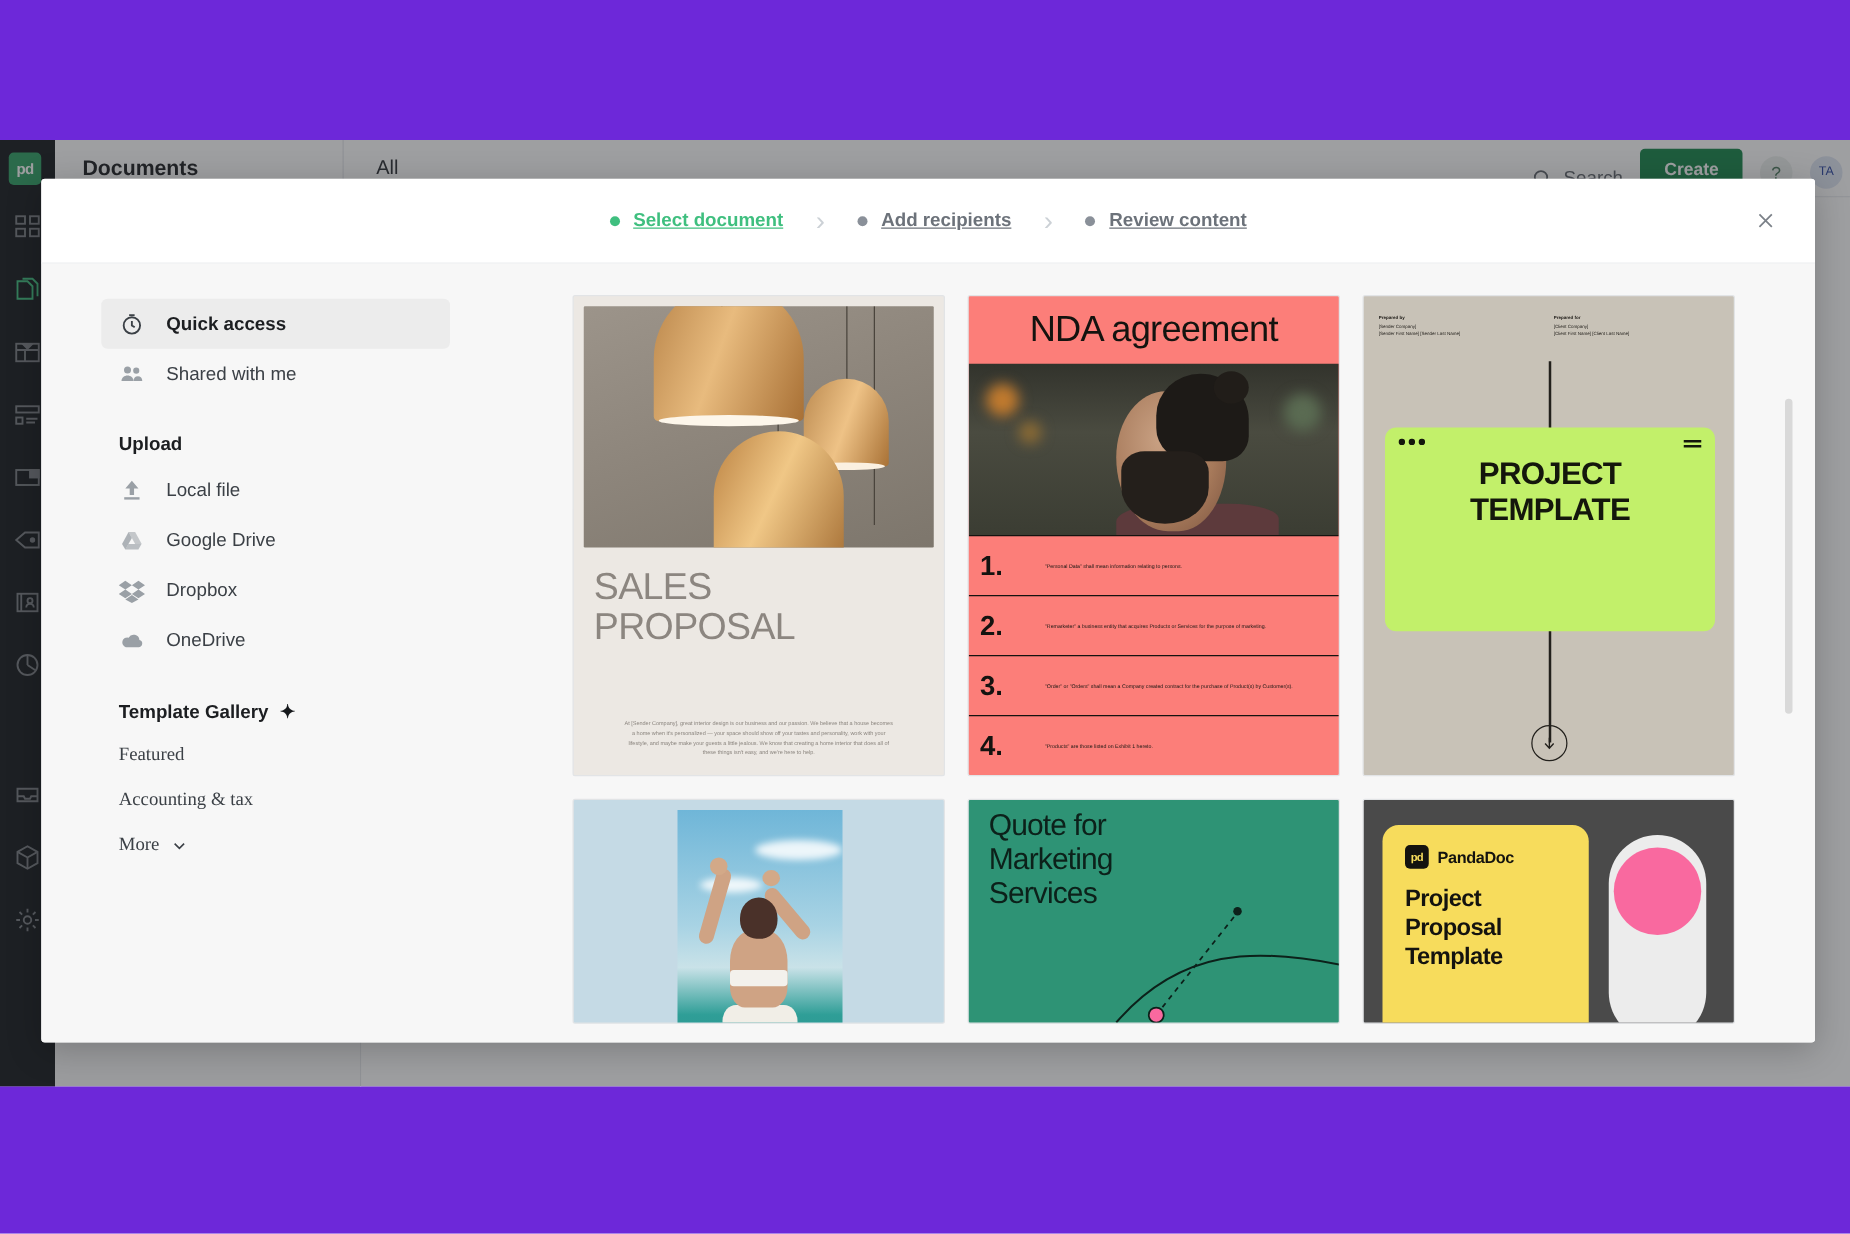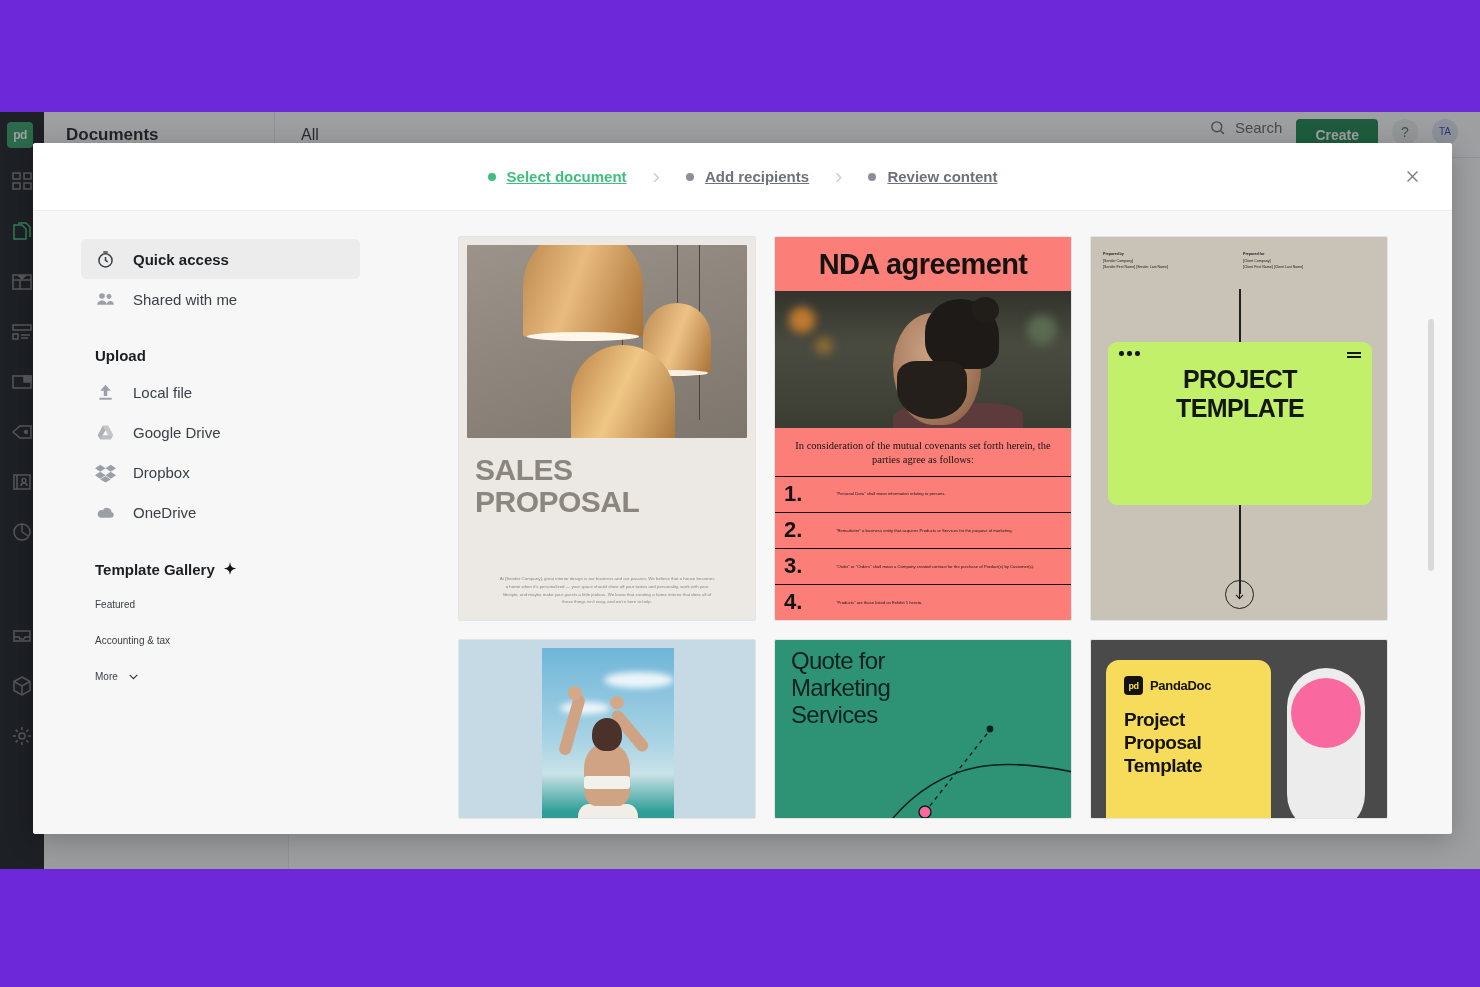--- a/index.html
+++ b/index.html
@@ -39,21 +39,21 @@
     display: flex; align-items: center;
   }
   #topbar .title {
     font-size: 17px; font-weight: bold; color: #1c1e21;
     padding-left: 22px; width: 230px;
   }
   #topbar .vsep { width: 1px; height: 46px; background: #e6e8eb; }
   #topbar .tab-all {
     font-size: 16px; color: #2b2e33; padding-left: 26px;
   }
-  #topbar .right { margin-left: auto; display: flex; align-items: flex-start; gap: 14px; padding-right: 22px; }
+  #topbar .right { margin-left: auto; display: flex; align-items: flex-end; gap: 14px; padding-right: 6px; }
   .search-box { display: flex; align-items: center; gap: 9px; color: #62676e; font-size: 15px; }
   .search-box svg { width: 17px; height: 17px; }
   .create-btn {
     background: #17854a; color: #fff; font-size: 14px; font-weight: bold;
     padding: 8px 19px; border-radius: 4px; border: none; cursor: pointer;
   }
   .help-btn {
     width: 26px; height: 26px; border-radius: 50%; background: #edf1ee;
     color: #4d7a5f; font-size: 14px; display: flex; align-items: center; justify-content: center;
   }
@@ -120,23 +120,23 @@
   .nav-item.sel { background: #ececec; font-weight: bold; color: #1c1e21; }
   .nav-item .ic { width: 21px; height: 21px; flex-shrink: 0; display: flex; align-items: center; justify-content: center; color: #9aa0a6; }
   .nav-item .ic svg { width: 21px; height: 21px; display: block; }
   .nav-item.sel .ic { color: #3b4046; }
   .sec-head {
     font-size: 15px; font-weight: bold; color: #1c1e21;
     margin: 28px 0 8px 62px; display: flex; align-items: center; gap: 9px;
   }
   .sec-head .spark { color: #15181b; }
   .plain-item {
-    font-size: 10px; color: #3b4046; height: 36px;
+    font-size: 15px; color: #3b4046; height: 36px;
     display: flex; align-items: center; gap: 9px;
-    margin-left: 62px; cursor: pointer;
+    margin-left: 62px; cursor: pointer; font-family: Liberation Serif, serif;
   }
   .chev-dn { width: 13px; height: 13px; }
 
   #grid-wrap {
     flex: 1; position: relative; overflow: hidden; padding-top: 25px;
   }
   #grid {
     display: grid; grid-template-columns: repeat(3, 298px);
     gap: 18px 18px; margin-left: 80px;
   }
@@ -167,32 +167,32 @@
     background: linear-gradient(110deg,#b9854a,#e8bb7e 45%,#a87035); border-radius: 60px 60px 4px 4px; }
   .lamp.a::after { content:''; position:absolute; left:4px; right:4px; bottom:-4px; height:9px; background:#fdf6ea; border-radius:50%; }
   .lamp.b { width: 68px; height: 70px; left: 176px; top: 58px;
     background: linear-gradient(110deg,#bb8a50,#eec286 50%,#a97236); border-radius: 34px 34px 3px 3px; }
   .lamp.b::after { content:''; position:absolute; left:3px; right:3px; bottom:-3px; height:6px; background:#fbf0e0; border-radius:50%; }
   .lamp.c { width: 104px; height: 118px; left: 104px; top: 100px;
     background: linear-gradient(115deg,#bb8242,#f0c786 45%,#a36d33); border-radius: 52px 52px 14px 14px; }
   .cord { position: absolute; width: 1px; background: #4a443c; }
   .c-sales .bigtitle {
     margin: 16px 0 0 8px; font-size: 30px; line-height: 1.05; color: #8c8680;
-    font-weight: bold; letter-spacing: -0.5px;
+    font-weight: normal; letter-spacing: -0.5px;
   }
   .c-sales .fine {
     position: absolute; left: 40px; right: 40px; bottom: 14px;
     font-size: 4.4px; line-height: 1.75; color: #8b857f; text-align: center;
     filter: blur(0.55px);
   }
 
   
   .c-nda { background: #fc7e79; display: flex; flex-direction: column; }
   .c-nda .ttl {
-    text-align: center; font-size: 29px; font-weight: bold; color: #14130f;
+    text-align: center; font-size: 29px; font-weight: normal; color: #14130f;
     padding: 11px 0 10px; letter-spacing: -0.6px;
   }
   .c-nda .photo {
     height: 137px; position: relative; overflow: hidden;
     background: linear-gradient(180deg,#32332c 0%, #4a4b40 40%, #3b3d33 100%);
   }
   .nda-face { position:absolute; left:118px; top:22px; width:88px; height:112px;
     background: radial-gradient(ellipse at 40% 35%, #c9a183 0%, #a6795a 60%, #7b5440 100%);
     border-radius: 46% 52% 44% 48% / 48% 46% 52% 54%; }
   .nda-hair { position:absolute; left:150px; top:8px; width:74px; height:70px;
@@ -539,21 +539,20 @@
             <div class="photo">
               <div class="nda-bokeh" style="left:14px;top:16px;width:26px;height:26px;background:#c07a2e"></div>
               <div class="nda-bokeh" style="left:40px;top:46px;width:18px;height:18px;background:#8a6a34"></div>
               <div class="nda-bokeh" style="left:252px;top:24px;width:30px;height:30px;background:#5a6b52"></div>
               <div class="nda-body"></div>
               <div class="nda-face"></div>
               <div class="nda-hair"></div>
               <div class="nda-bun"></div>
               <div class="nda-beard"></div>
             </div>
-            <div class="lead">In consideration of the mutual covenants set forth herein, the parties agree as follows:</div>
             <div class="nda-row">
               <span class="num">1.</span>
               <span class="txt">"Personal Data" shall mean information relating to persons.</span>
             </div>
             <div class="nda-row">
               <span class="num">2.</span>
               <span class="txt">"Remarketer" a business entity that acquires Products or Services for the purpose of marketing.</span>
             </div>
             <div class="nda-row">
               <span class="num">3.</span>

